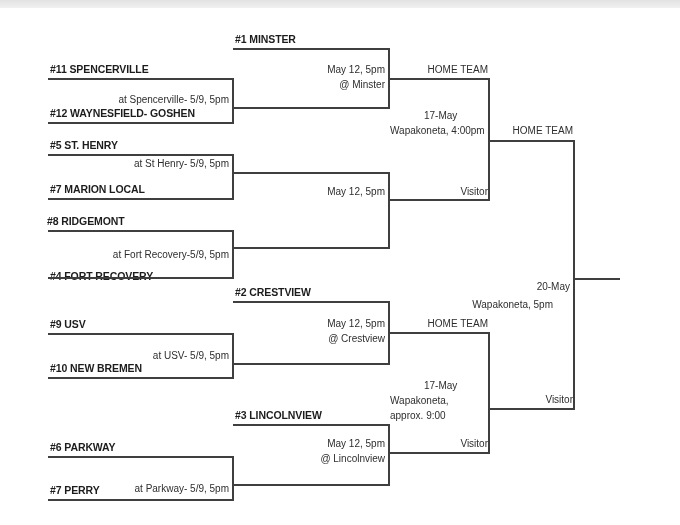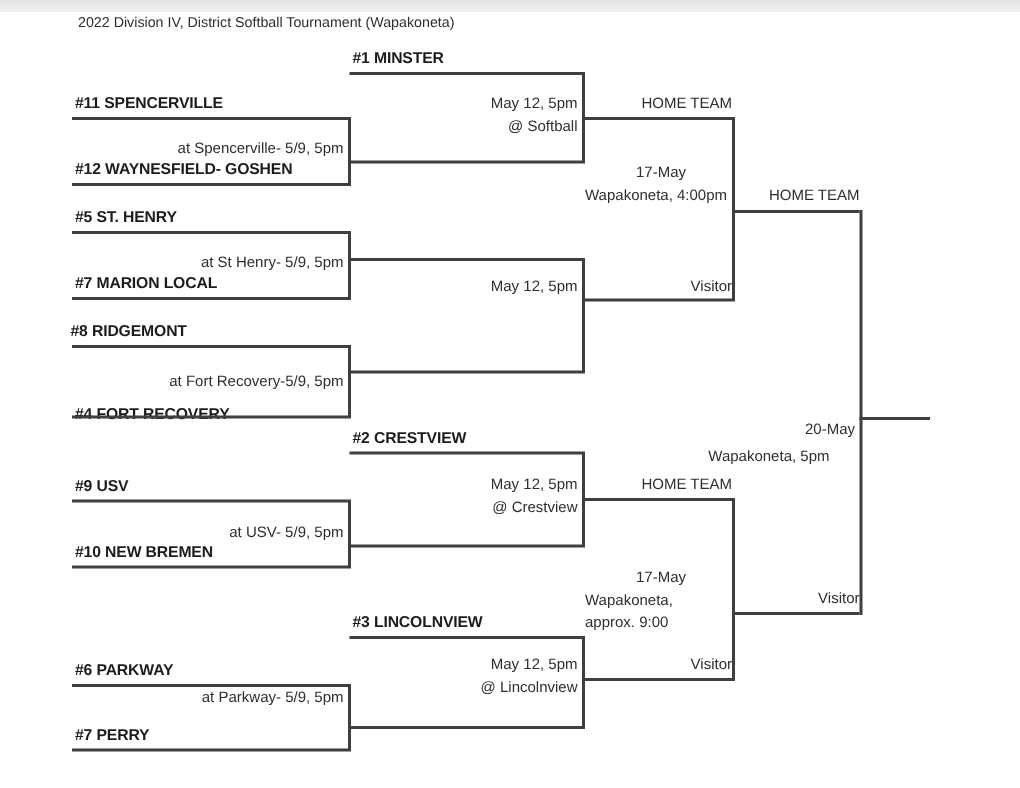--- a/index.html
+++ b/index.html
@@ -16,33 +16,32 @@
   .detail{font-size:10px;color:#2e2e2e;}
   .ra{text-align:right;}
 </style>
 </head>
 <body>
 
 <div class="stage">
 
   <div class="topbar"></div>
 
-  <div class="txt title" style="left:52px;top:11px;">2022 Division IV, District Softball Tournament (Wapakoneta)</div>
 
   <div class="txt team" style="left:50px;top:63px;">#11 SPENCERVILLE</div>
   <div class="hl" style="left:48px;top:78px;width:184px;"></div>
   <div class="txt detail ra" style="right:451px;top:94px;">at Spencerville- 5/9, 5pm</div>
   <div class="txt team" style="left:50px;top:107px;">#12 WAYNESFIELD- GOSHEN</div>
   <div class="hl" style="left:48px;top:122px;width:184px;"></div>
   <div class="vl" style="left:232px;top:78px;height:46px;"></div>
   <div class="hl" style="left:232px;top:107px;width:156px;"></div>
 
   <div class="txt team" style="left:50px;top:139px;">#5 ST. HENRY</div>
   <div class="hl" style="left:48px;top:154px;width:184px;"></div>
-  <div class="txt detail ra" style="right:451px;top:170px;margin-left:44px;">at St Henry- 5/9, 5pm</div>
+  <div class="txt detail ra" style="right:451px;top:158px;margin-left:44px;">at St Henry- 5/9, 5pm</div>
   <div class="txt team" style="left:50px;top:183px;">#7 MARION LOCAL</div>
   <div class="hl" style="left:48px;top:198px;width:184px;"></div>
   <div class="vl" style="left:232px;top:154px;height:46px;"></div>
   <div class="hl" style="left:232px;top:172px;width:156px;"></div>
 
   <div class="txt team" style="left:34px;top:215px;margin-left:13px;">#8 RIDGEMONT</div>
   <div class="hl" style="left:48px;top:230px;width:184px;"></div>
   <div class="txt detail ra" style="right:451px;top:249px;">at Fort Recovery-5/9, 5pm</div>
   <div class="txt team" style="left:50px;top:270px;">#4 FORT RECOVERY</div>
   <div class="hl" style="left:48px;top:277px;width:184px;"></div>
@@ -52,30 +51,30 @@
   <div class="txt team" style="left:50px;top:318px;">#9 USV</div>
   <div class="hl" style="left:48px;top:333px;width:184px;"></div>
   <div class="txt detail ra" style="right:451px;top:350px;">at USV- 5/9, 5pm</div>
   <div class="txt team" style="left:50px;top:362px;">#10 NEW BREMEN</div>
   <div class="hl" style="left:48px;top:377px;width:184px;"></div>
   <div class="vl" style="left:232px;top:333px;height:46px;"></div>
   <div class="hl" style="left:232px;top:363px;width:156px;"></div>
 
   <div class="txt team" style="left:50px;top:441px;">#6 PARKWAY</div>
   <div class="hl" style="left:48px;top:456px;width:184px;"></div>
-  <div class="txt detail ra" style="right:451px;top:460px;text-align:right;">at Parkway- 5/9, 5pm</div>
+  <div class="txt detail ra" style="right:451px;top:483px;text-align:right;">at Parkway- 5/9, 5pm</div>
   <div class="txt team" style="left:50px;top:484px;">#7 PERRY</div>
   <div class="hl" style="left:48px;top:499px;width:184px;"></div>
   <div class="vl" style="left:232px;top:456px;height:45px;"></div>
   <div class="hl" style="left:232px;top:484px;width:156px;"></div>
 
   <div class="txt team" style="left:235px;top:33px;">#1 MINSTER</div>
   <div class="hl" style="left:233px;top:48px;width:155px;"></div>
   <div class="txt detail ra" style="right:295px;top:64px;">May 12, 5pm</div>
-  <div class="txt detail ra" style="right:295px;top:79px;">@ Softball</div>
+  <div class="txt detail ra" style="right:295px;top:79px;">@ Minster</div>
   <div class="vl" style="left:388px;top:48px;height:61px;"></div>
   <div class="hl" style="left:388px;top:78px;width:100px;"></div>
 
   <div class="txt detail ra" style="right:295px;top:186px;">May 12, 5pm</div>
   <div class="vl" style="left:388px;top:172px;height:77px;"></div>
   <div class="hl" style="left:388px;top:199px;width:100px;"></div>
 
   <div class="txt team" style="left:235px;top:286px;">#2 CRESTVIEW</div>
   <div class="hl" style="left:233px;top:301px;width:155px;"></div>
   <div class="txt detail ra" style="right:295px;top:318px;">May 12, 5pm</div>

